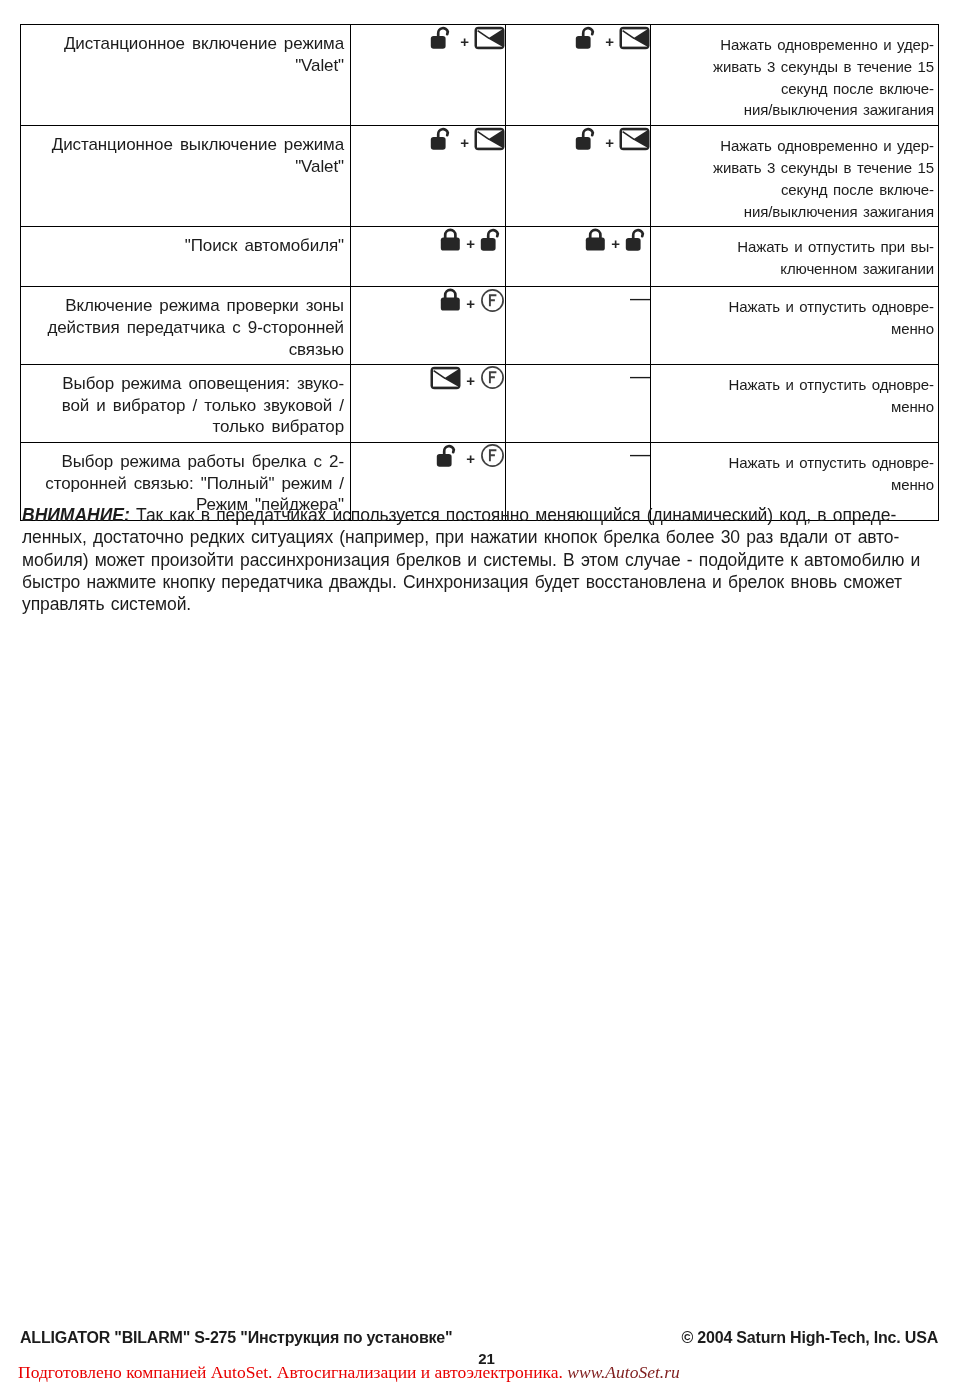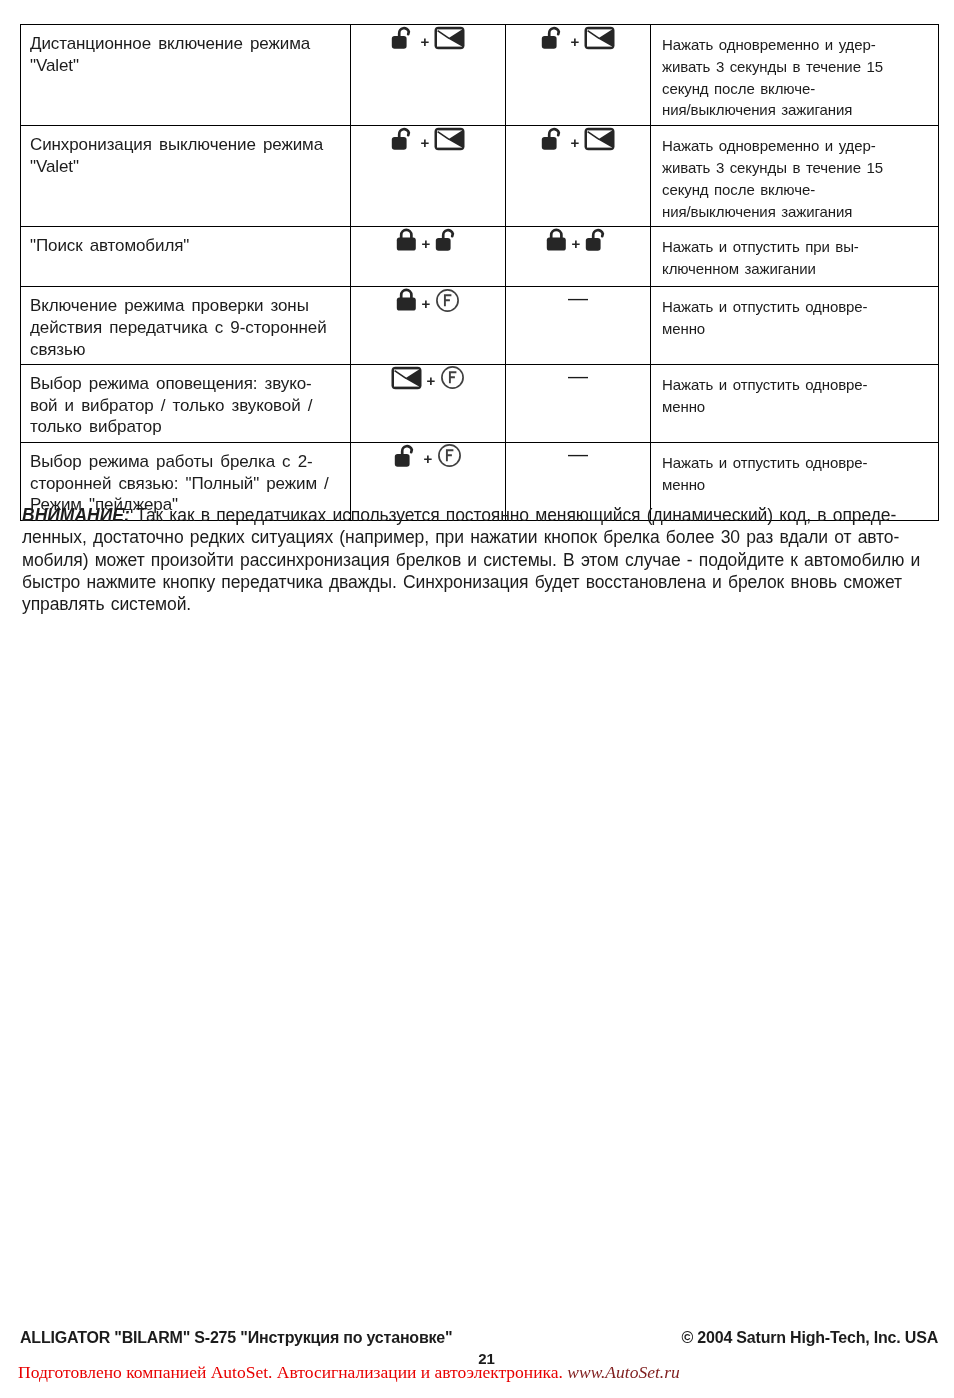--- a/index.html
+++ b/index.html
@@ -8,21 +8,21 @@
     width:954px; height:1398px; position:relative;
     font-family:"Liberation Sans", sans-serif; color:#1c1c1c;
     overflow:hidden;
   }
 
   
   table.fn {
     position:absolute; left:20px; top:24px; width:918px;
     border-collapse:collapse; table-layout:fixed;
   }
-  table.fn td { border:1.7px solid #000; vertical-align:top; }
+  table.fn td { border:1.7px solid #000; vertical-align:top;text-align:right; }
   td.func {
     padding:8px 6px 4px 9px; font-size:17px; line-height:21.6px;
     white-space:pre-line; word-spacing:2.5px; letter-spacing:-0.1px;
   }
   td.combo { text-align:center; vertical-align:middle; font-size:20px; }
   td.action {
     padding:9px 4px 4px 11px; font-size:15px; line-height:21.8px;
     white-space:pre-line; word-spacing:1.5px; letter-spacing:-0.1px;
   }
   tr.r1 { height:94px; }
@@ -95,21 +95,21 @@
               <rect x="3" y="3.4" width="25" height="17.2" fill="#ffffff"></rect>
               <path d="M28 3.4 V20.6 L14 12.6 Z" fill="#262626"></path>
               <path d="M3.6 4.6 L15 12.4" stroke="#262626" stroke-width="1.7"></path>
             </svg></span></td>
         <td class="action">Нажать одновременно и удер-
 живать 3 секунды в течение 15
 секунд после включе-
 ния/выключения зажигания</td>
       </tr>
     <tr class="r2">
-        <td class="func">Синхронизация выключение режима
+        <td class="func">Дистанционное выключение режима
 "Valet"</td>
         <td class="combo"><span class="ic"><svg width="25" height="26" viewBox="0 0 25 26">
               <path d="M8.2 11.4 V8.4 A4.9 4.9 0 0 1 17.8 6.7 L17.2 9.2" fill="none" stroke="#262626" stroke-width="2.7" stroke-linecap="round"></path>
               <rect x="0.8" y="11" width="14.8" height="12.8" rx="2.8" fill="#262626"></rect>
             </svg></span><span class="plus">+</span><span class="ic"><svg width="31" height="24" viewBox="0 0 31 24">
               <rect x="0.5" y="0.8" width="30" height="22.4" rx="4" fill="#262626"></rect>
               <rect x="3" y="3.4" width="25" height="17.2" fill="#ffffff"></rect>
               <path d="M28 3.4 V20.6 L14 12.6 Z" fill="#262626"></path>
               <path d="M3.6 4.6 L15 12.4" stroke="#262626" stroke-width="1.7"></path>
             </svg></span></td>

